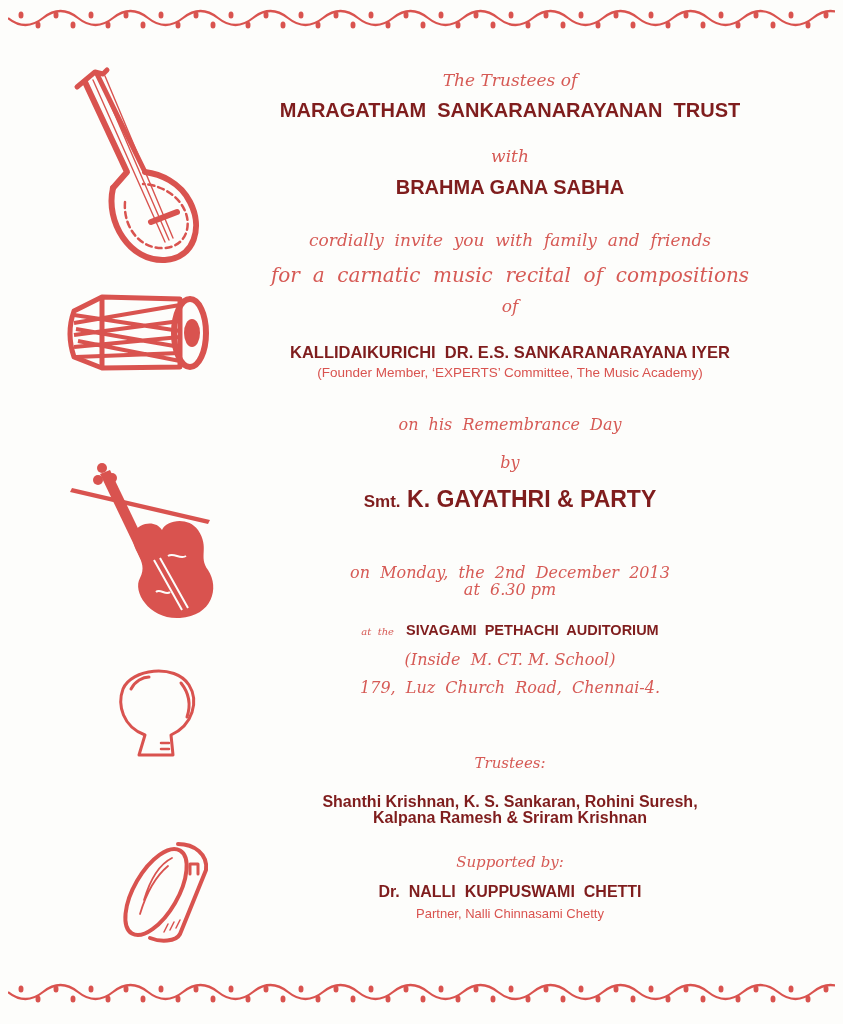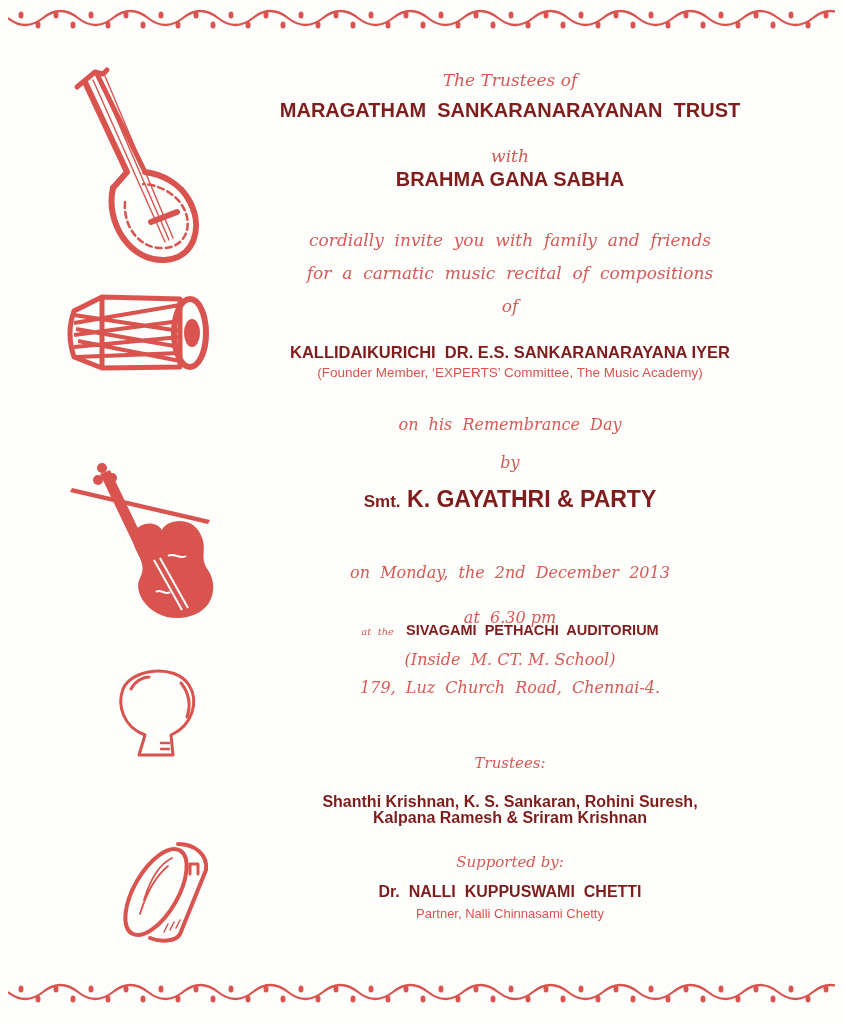--- a/index.html
+++ b/index.html
@@ -182,34 +182,34 @@
     <path d="M24 70 C 30 50, 40 34, 52 28 M20 84 C 26 64, 36 46, 48 36" stroke-width="1.8"></path>
     <path d="M70 44 L70 34 L78 34 L78 44" stroke-width="3"></path>
     <path d="M44 102 L48 94 M50 100 L54 92 M56 98 L60 90" stroke-width="1.5"></path>
   </g>
 </svg>
 
 <div class="content">
   <div class="line script" style="top:70px; font-size:17px;">The Trustees of</div>
   <div class="line bold" style="top:99px; font-size:20px; white-space:pre;">MARAGATHAM  SANKARANARAYANAN  TRUST</div>
   <div class="line script" style="top:146px; font-size:17px;">with</div>
-  <div class="line bold" style="top:168px; font-size:20px;">BRAHMA GANA SABHA</div>
+  <div class="line bold" style="top:176px; font-size:20px;">BRAHMA GANA SABHA</div>
   <div class="line script" style="top:230px; font-size:17px; white-space:pre;">cordially  invite  you  with  family  and  friends</div>
-  <div class="line script" style="top:263px; font-size:17px; white-space:pre;">for  a  carnatic  music  recital  of  compositions</div>
+  <div class="line script" style="top:263px; font-size:20px; white-space:pre;">for  a  carnatic  music  recital  of  compositions</div>
   <div class="line script" style="top:296px; font-size:17px;">of</div>
   <div class="line bold" style="top:343px; font-size:16.5px; white-space:pre;">KALLIDAIKURICHI  DR. E.S. SANKARANARAYANA IYER</div>
   <div class="line plain" style="top:365px; font-size:13.5px;">(Founder Member, ‘EXPERTS’ Committee, The Music Academy)</div>
   <div class="line script" style="top:415px; font-size:16px; white-space:pre;">on  his  Remembrance  Day</div>
   <div class="line script" style="top:453px; font-size:16px;">by</div>
   <div class="line bold" style="top:486px;">
     <span style="font-size:17px;">Smt.</span>
     <span style="font-size:23px; margin-left:2px;">K. GAYATHRI &amp; PARTY</span>
   </div>
   <div class="line script" style="top:563px; font-size:16px; white-space:pre;">on  Monday,  the  2nd  December  2013</div>
-  <div class="line script" style="top:608px; font-size:16px; white-space:pre;">at  6.30 pm</div>
+  <div class="line script" style="top:580px; font-size:16px; white-space:pre;">at  6.30 pm</div>
   <div class="line" style="top:621px;">
     <span class="script" style="font-size:10px; white-space:pre;margin-top:40px;">at  the</span>
     <span class="bold" style="font-size:14.5px; margin-left:8px; white-space:pre;">SIVAGAMI  PETHACHI  AUDITORIUM</span>
   </div>
   <div class="line script" style="top:650px; font-size:16px; white-space:pre;">(Inside  M. CT. M. School)</div>
   <div class="line script" style="top:678px; font-size:16px; white-space:pre;">179,  Luz  Church  Road,  Chennai-4.</div>
   <div class="line script" style="top:754px; font-size:15px;">Trustees:</div>
   <div class="line bold" style="top:785px; font-size:16px;margin-top:8px;">Shanthi Krishnan, K. S. Sankaran, Rohini Suresh,</div>
   <div class="line bold" style="top:809px; font-size:16px;">Kalpana Ramesh &amp; Sriram Krishnan</div>
   <div class="line script" style="top:853px; font-size:15px;">Supported by:</div>

